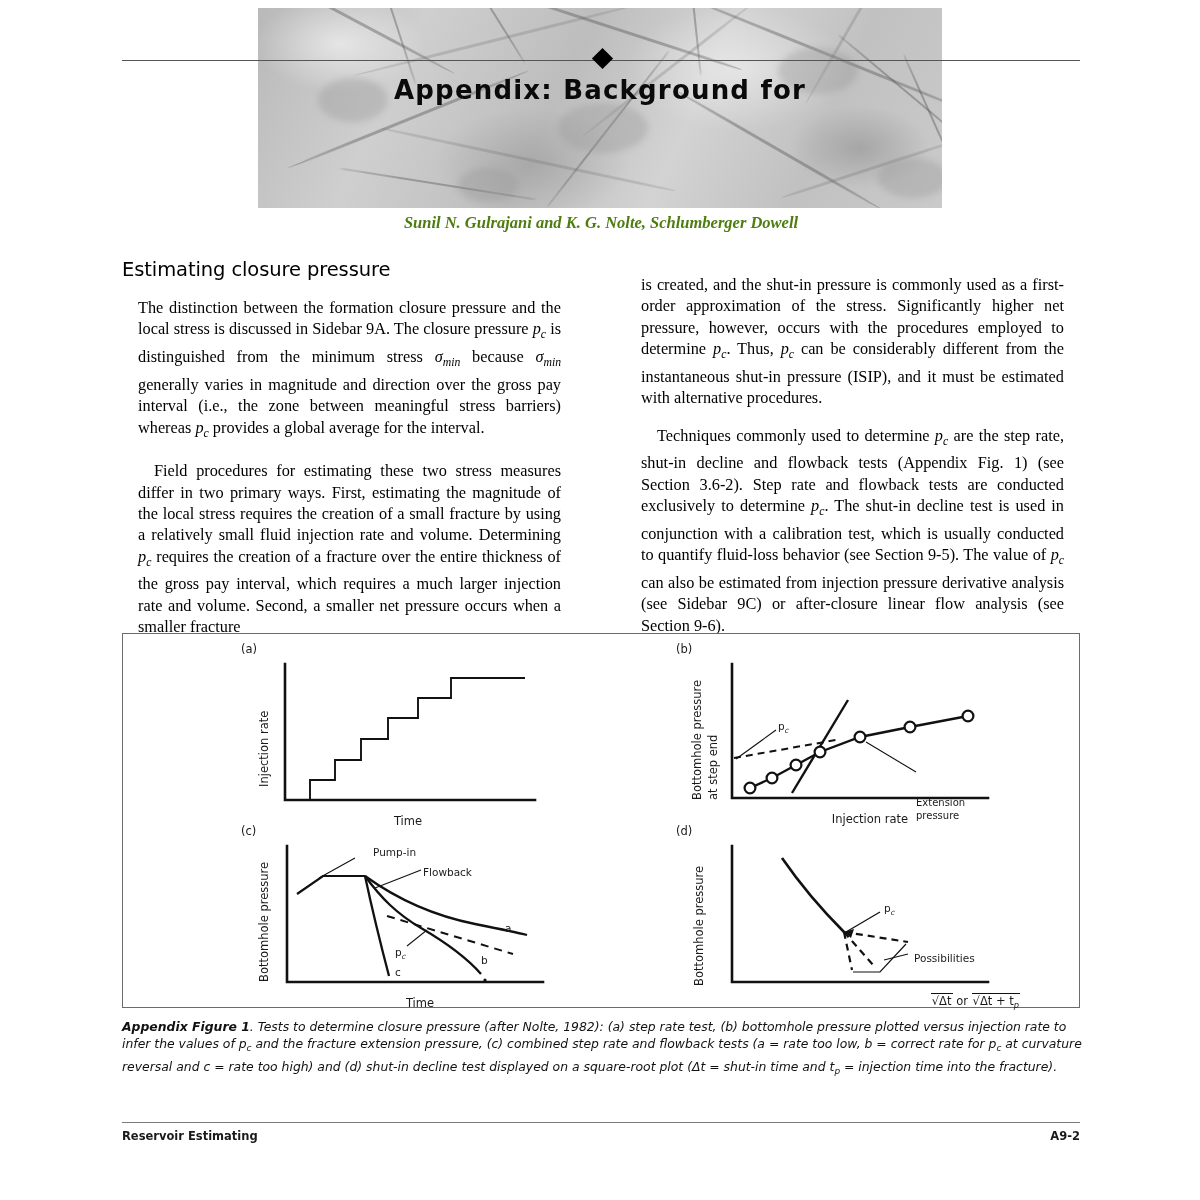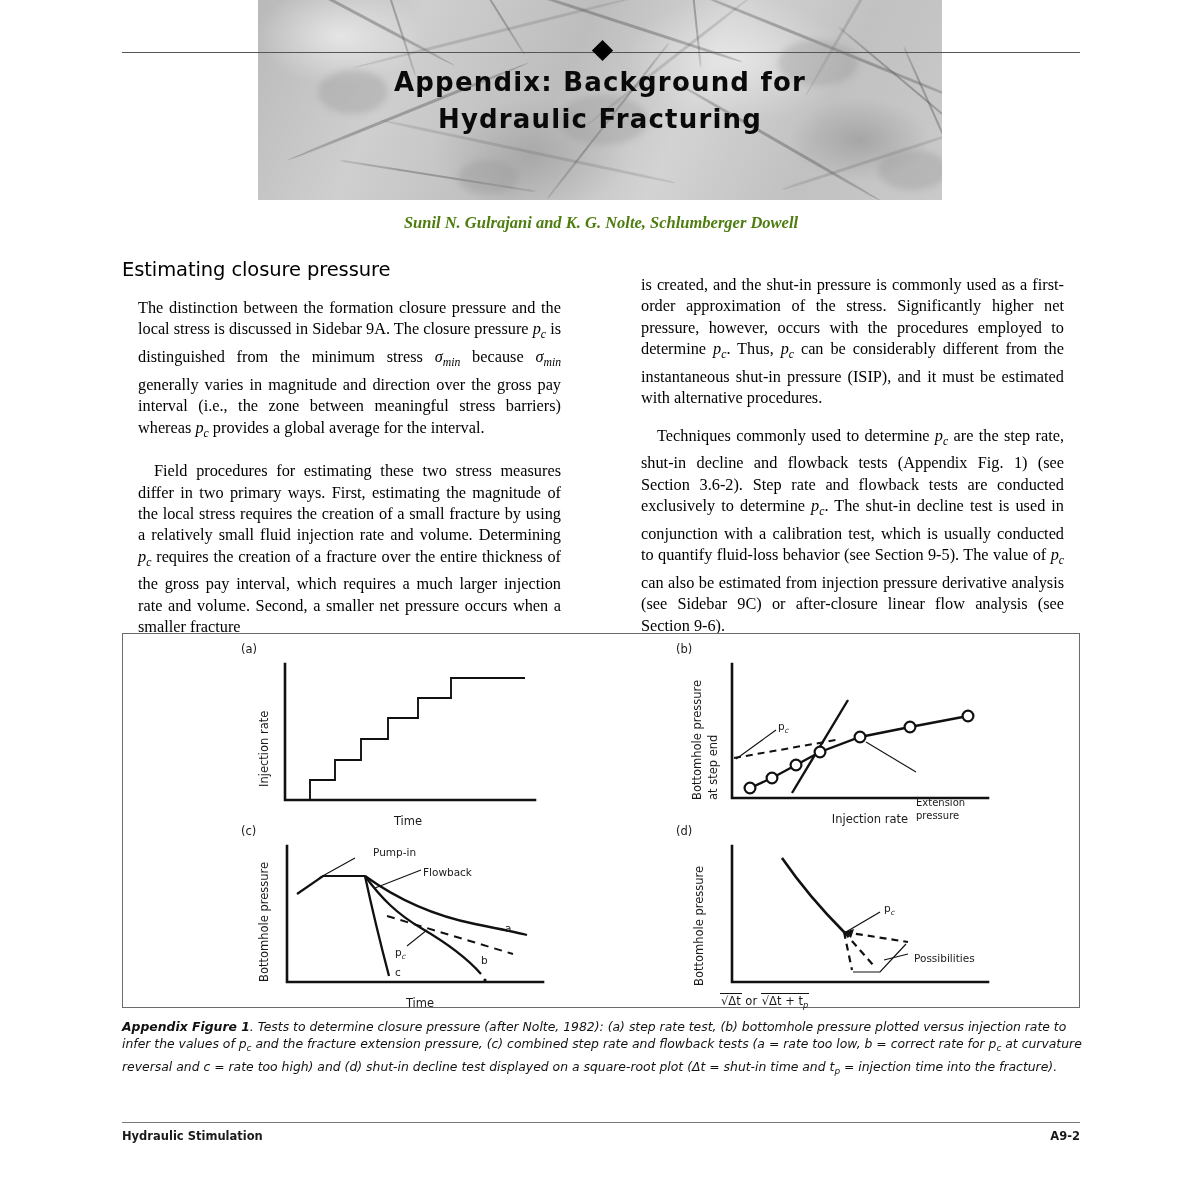--- a/index.html
+++ b/index.html
@@ -12,21 +12,21 @@
     height: 1200px;
     position: relative;
     font-family: "Liberation Serif", serif;
     color: #000;
     overflow: hidden;
   }
 
   
   #header-band {
     position: absolute;
-    left: 0; top: 0;
+    left: 0; top: 8px;
     width: 1200px;
     height: 205px;
   }
   #header-rule {
     position: absolute;
     left: 122px;
     top: 52px;
     width: 958px;
     height: 1px;
     background: #555;
@@ -251,21 +251,20 @@
     <div class="blotch" style="left:520px; top:40px;  width:80px;  height:46px;"></div>
     <div class="blotch" style="left:200px; top:160px; width:60px;  height:34px;"></div>
     <div class="blotch" style="left:620px; top:150px; width:70px;  height:40px;"></div>
   </div>
 
   <div id="header-rule"></div>
   <div id="diamond"></div>
 
   <div id="header-title">
     <div>Appendix: Background for</div>
-    <div>Hydraulic Fracturing</div>
   </div>
 </div>
 
 <div id="byline">Sunil N. Gulrajani and K. G. Nolte, Schlumberger Dowell</div>
 
 <div id="columns">
 
   <div class="col left">
     <h2 id="section-heading">Estimating closure pressure</h2>
     <p class="body-par">The distinction between the formation closure pressure and the local stress is discussed in Sidebar 9A. The closure pressure <span class="ital">p<sub>c</sub></span> is distinguished from the minimum stress <span class="ital">σ<sub>min</sub></span> because <span class="ital">σ<sub>min</sub></span> generally varies in magnitude and direction over the gross pay interval (i.e., the zone between meaningful stress barriers) whereas <span class="ital">p<sub>c</sub></span> provides a global average for the interval.</p>
@@ -377,25 +376,25 @@
 
       <path d="M126 90 L160 70" fill="none" stroke="#111" stroke-width="1.3"></path>
 
       <path d="M124 90 L134 87 L131 96 Z" fill="#111"></path>
 
       <path d="M164 118 L188 112" fill="none" stroke="#111" stroke-width="1.2"></path>
     </svg>
 
     <div class="anno" style="left:216px; top:78px;">p<sub>c</sub></div>
     <div class="anno" style="left:246px; top:128px;">Possibilities</div>
-    <div class="axis-label-x" style="left:52px; top:170px; width:300px; text-align:left;">
+    <div class="axis-label-x" style="left:52px; top:170px; width:300px; text-align:right;">
       <span style="border-top:1.2px solid #111; padding:0 1px;">√Δt</span> or <span style="border-top:1.2px solid #111; padding:0 1px;">√Δt + t<sub>p</sub></span>
     </div>
   </div>
 </div>
 
 <div id="caption">
   <b>Appendix Figure 1</b>. Tests to determine closure pressure (after Nolte, 1982): (a) step rate test, (b) bottomhole pressure plotted versus injection rate to infer the values of p<sub>c</sub> and the fracture extension pressure, (c) combined step rate and flowback tests (a = rate too low, b = correct rate for p<sub>c</sub> at curvature reversal and c = rate too high) and (d) shut-in decline test displayed on a square-root plot (Δt = shut-in time and t<sub>p</sub> = injection time into the fracture).
 </div>
 
 <div id="footer-rule"></div>
-<div id="footer-left">Hydraulic Stimulation</div>
+<div id="footer-left">Reservoir Estimating</div>
 <div id="footer-right">A9-2</div>
 
 </body></html>

